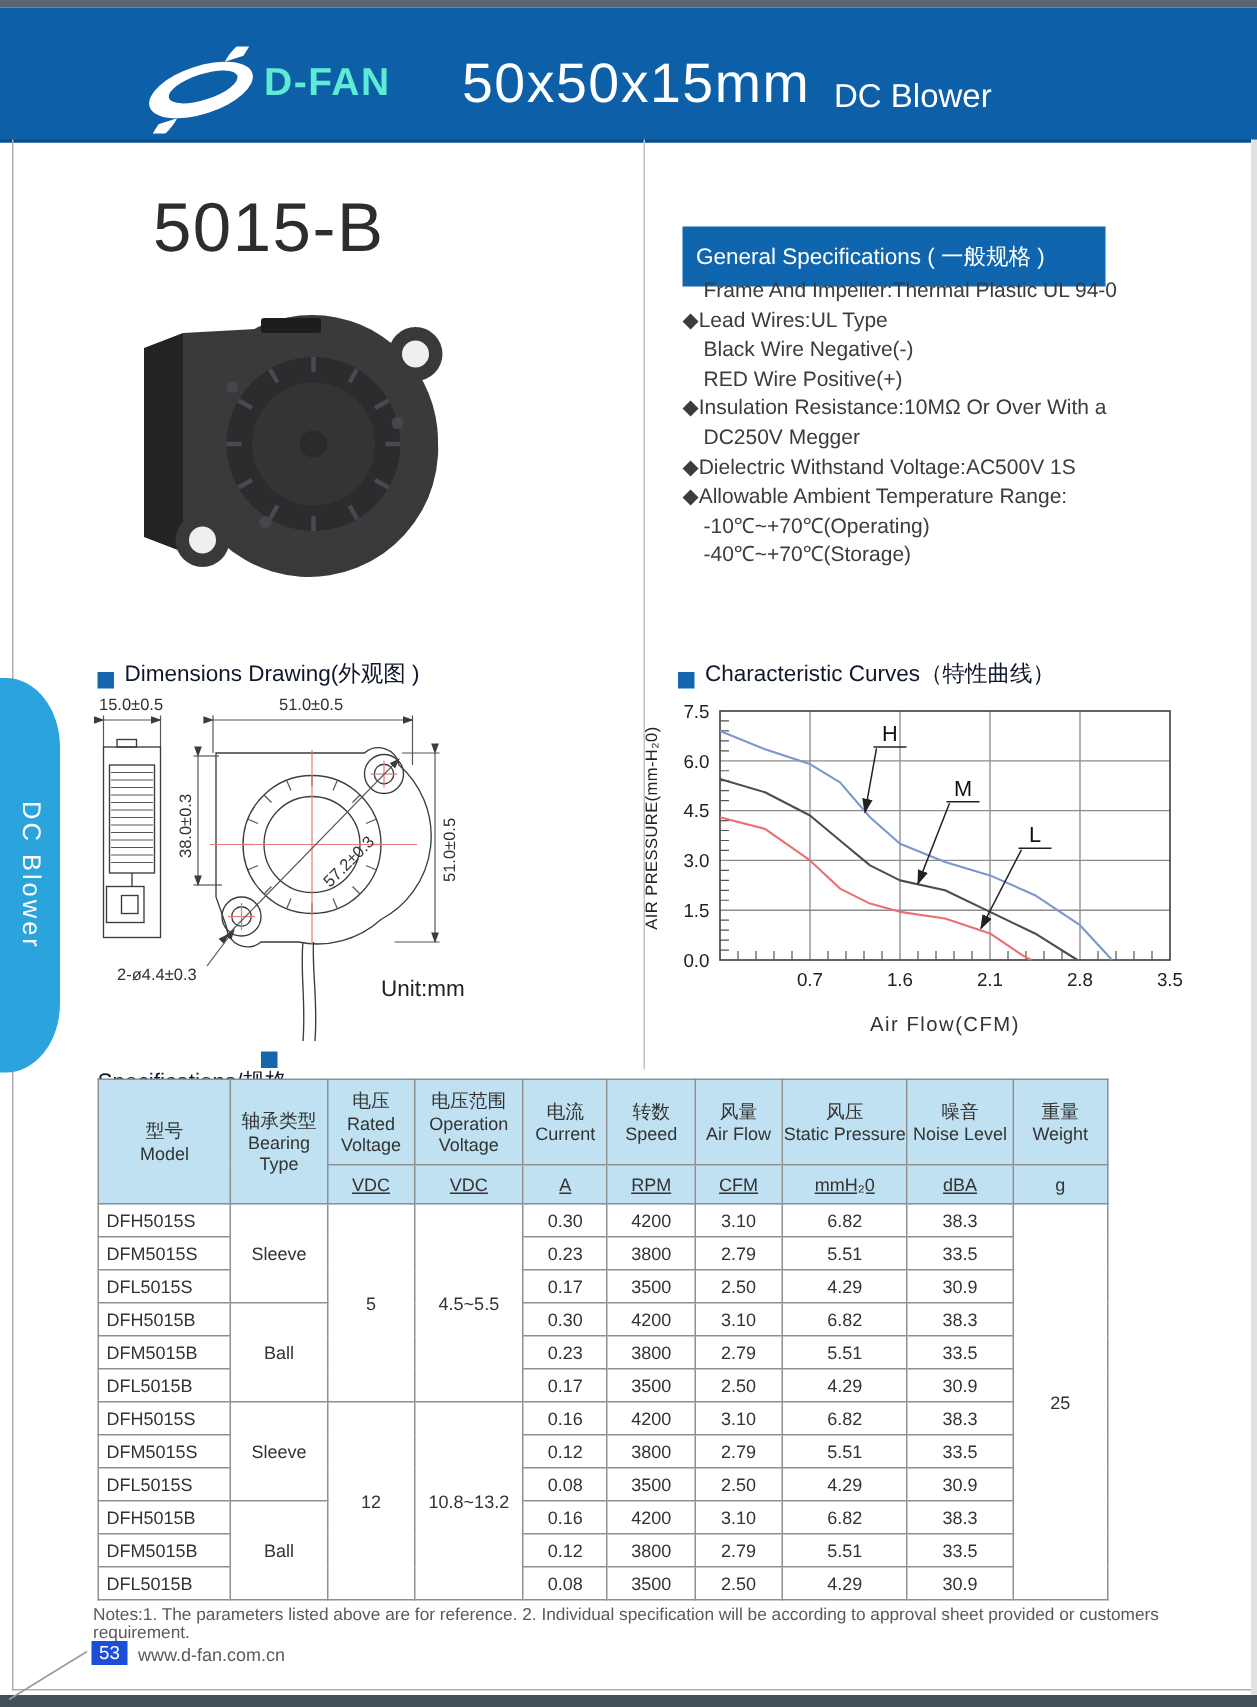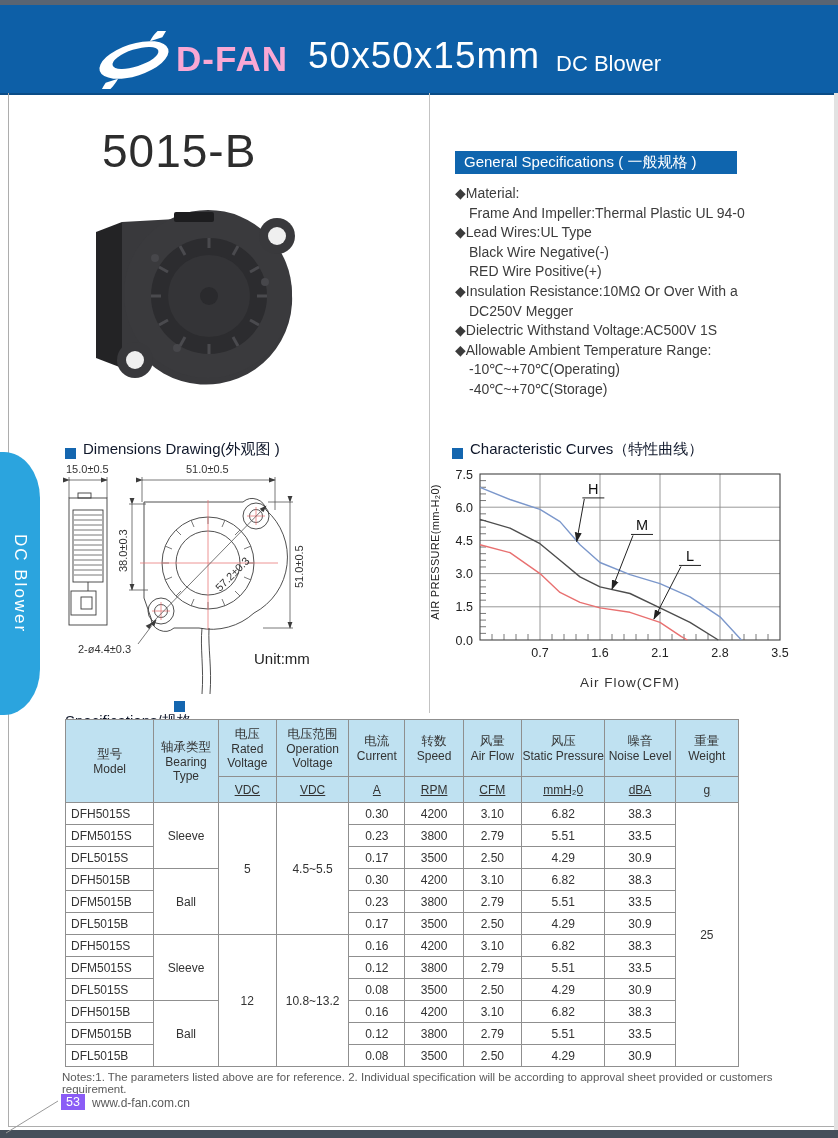--- a/index.html
+++ b/index.html
@@ -5,38 +5,38 @@
   html,body{margin:0;padding:0;}
   body{
     width:838px;height:1138px;position:relative;overflow:hidden;
     background:#ffffff;font-family:"Liberation Sans", sans-serif;
     -webkit-font-smoothing:antialiased;
   }
   
   #top-strip{position:absolute;left:0;top:0;width:838px;height:5px;background:#596472;}
   #header{position:absolute;left:0;top:5px;width:838px;height:88px;background:#0d5fa7;border-bottom:2px solid #0a4c86;}
   #logo{position:absolute;left:88px;top:26px;}
-  #brand{position:absolute;left:176px;top:34px;color:#f9a8d4;font-size:35px;font-weight:700;letter-spacing:1px;}
+  #brand{position:absolute;left:176px;top:34px;color:#5eead4;font-size:26px;font-weight:700;letter-spacing:1px;}
   #size-title{position:absolute;left:308px;top:30px;color:#fff;font-size:37px;font-weight:400;letter-spacing:1px;}
   #product-type{position:absolute;left:556px;top:46px;color:#fff;font-size:22px;font-weight:400;}
   
   #page-frame{position:absolute;left:8px;top:93px;width:825px;height:1033px;
     border-left:1px solid #adadad;border-right:1px solid #adadad;border-bottom:1px solid #adadad;}
   #col-divider{position:absolute;left:429px;top:93px;width:1px;height:620px;background:#c3c3c3;}
   #bottom-bar{position:absolute;left:0;top:1130px;width:838px;height:8px;background:#454f5a;}
   #right-edge{position:absolute;left:834px;top:93px;width:4px;height:1037px;background:#e2e2e2;}
   
   #side-tab{position:absolute;left:0;top:452px;width:40px;height:263px;background:#2ba4de;
     border-radius:0 36px 36px 0 / 0 46px 46px 0;display:flex;align-items:center;justify-content:center;}
   #side-tab span{writing-mode:vertical-rl;text-orientation:mixed;color:#fff;font-size:17px;letter-spacing:2px;}
   
   #model-title{position:absolute;left:102px;top:124px;font-size:46px;color:#2d2d2d;letter-spacing:1px;}
   #product-photo{position:absolute;left:78px;top:190px;}
   
-  #gs-bar{position:absolute;left:455px;top:151px;width:282px;height:23px;background:#0f65ae;
+  #gs-bar{position:absolute;left:455px;top:151px;width:282px;height:40px;background:#0f65ae;
     color:#fff;font-size:15px;display:flex;align-items:center;padding-left:9px;box-sizing:border-box;}
   #gs-list{position:absolute;left:455px;top:184px;width:375px;list-style:none;margin:0;padding:0;
     font-size:14px;color:#3c3c3c;line-height:19.6px;}
   #gs-list li.indent{padding-left:14px;}
   
   .sec-title{position:absolute;display:flex;align-items:flex-end;font-size:15px;color:#0f172a;font-weight:400;}
   .sec-square{width:11px;height:11px;background:#1466af;margin-right:7px;flex:none;}
   #sec-dims{left:65px;top:440px;}
   #sec-curves{left:452px;top:440px;}
   #sec-specs{left:65px;top:701px;flex-direction:column;}
@@ -52,21 +52,21 @@
   #spec-table th,#spec-table td{border:1px solid #8f8f8f;text-align:center;padding:0;font-weight:400;}
   #spec-table thead th{background:#bfe1f1;margin-left:28px;}
   #spec-table tr.hdr th{height:56px;}
   #spec-table tr.units th{height:25px;font-size:12px;text-decoration:underline;}
   #spec-table tbody td{height:21px;font-size:12px;}
   #spec-table td.model{text-align:left;padding-left:5px;}
   .hcn{display:block;font-size:12.5px;line-height:15px;}
   .hen{display:block;font-size:12px;line-height:14px;}
   
   #notes{position:absolute;left:62px;top:1071px;font-size:11.5px;color:#5a5a5a;width:740px;}
-  #page-badge{position:absolute;left:61px;top:1094px;width:24px;height:16px;background:#8b5cf6;color:#fff;
+  #page-badge{position:absolute;left:61px;top:1094px;width:24px;height:16px;background:#1d4ed8;color:#fff;
     font-size:12.5px;display:flex;align-items:center;justify-content:center;}
   #website{position:absolute;left:92px;top:1096px;font-size:12px;color:#5a5a5a;text-decoration:none;}
   #corner-svg{position:absolute;left:0;top:1088px;}
   
   .dline{stroke:#3c3c3c;stroke-width:0.9;fill:none;}
   .dthin{stroke:#555;stroke-width:0.8;fill:none;}
   .dtext{fill:#333;font-size:11px;font-family:"Liberation Sans",sans-serif;}
   .redline{stroke:#e87a7a;stroke-width:0.8;fill:none;}
 </style>
 </head>
@@ -126,21 +126,20 @@
   <circle cx="131" cy="106" r="9" fill="#2a2a2d"></circle>
   <circle cx="77" cy="68" r="4" fill="#47474b"></circle>
   <circle cx="187" cy="92" r="4" fill="#47474b"></circle>
   <circle cx="99" cy="158" r="4" fill="#47474b"></circle>
 </svg>
 
 <div id="gs-bar">
   <span>General Specifications ( 一般规格 )</span>
 </div>
 <ul id="gs-list">
-    <li>◆Material:</li>
     <li class="indent">Frame And Impeller:Thermal Plastic UL 94-0</li>
     <li>◆Lead Wires:UL Type</li>
     <li class="indent">Black Wire Negative(-)</li>
     <li class="indent">RED Wire Positive(+)</li>
     <li>◆Insulation Resistance:10MΩ Or Over With a</li>
     <li class="indent">DC250V Megger</li>
     <li>◆Dielectric Withstand Voltage:AC500V 1S</li>
     <li>◆Allowable Ambient Temperature Range:</li>
     <li class="indent">-10℃~+70℃(Operating)</li>
     <li class="indent">-40℃~+70℃(Storage)</li>

